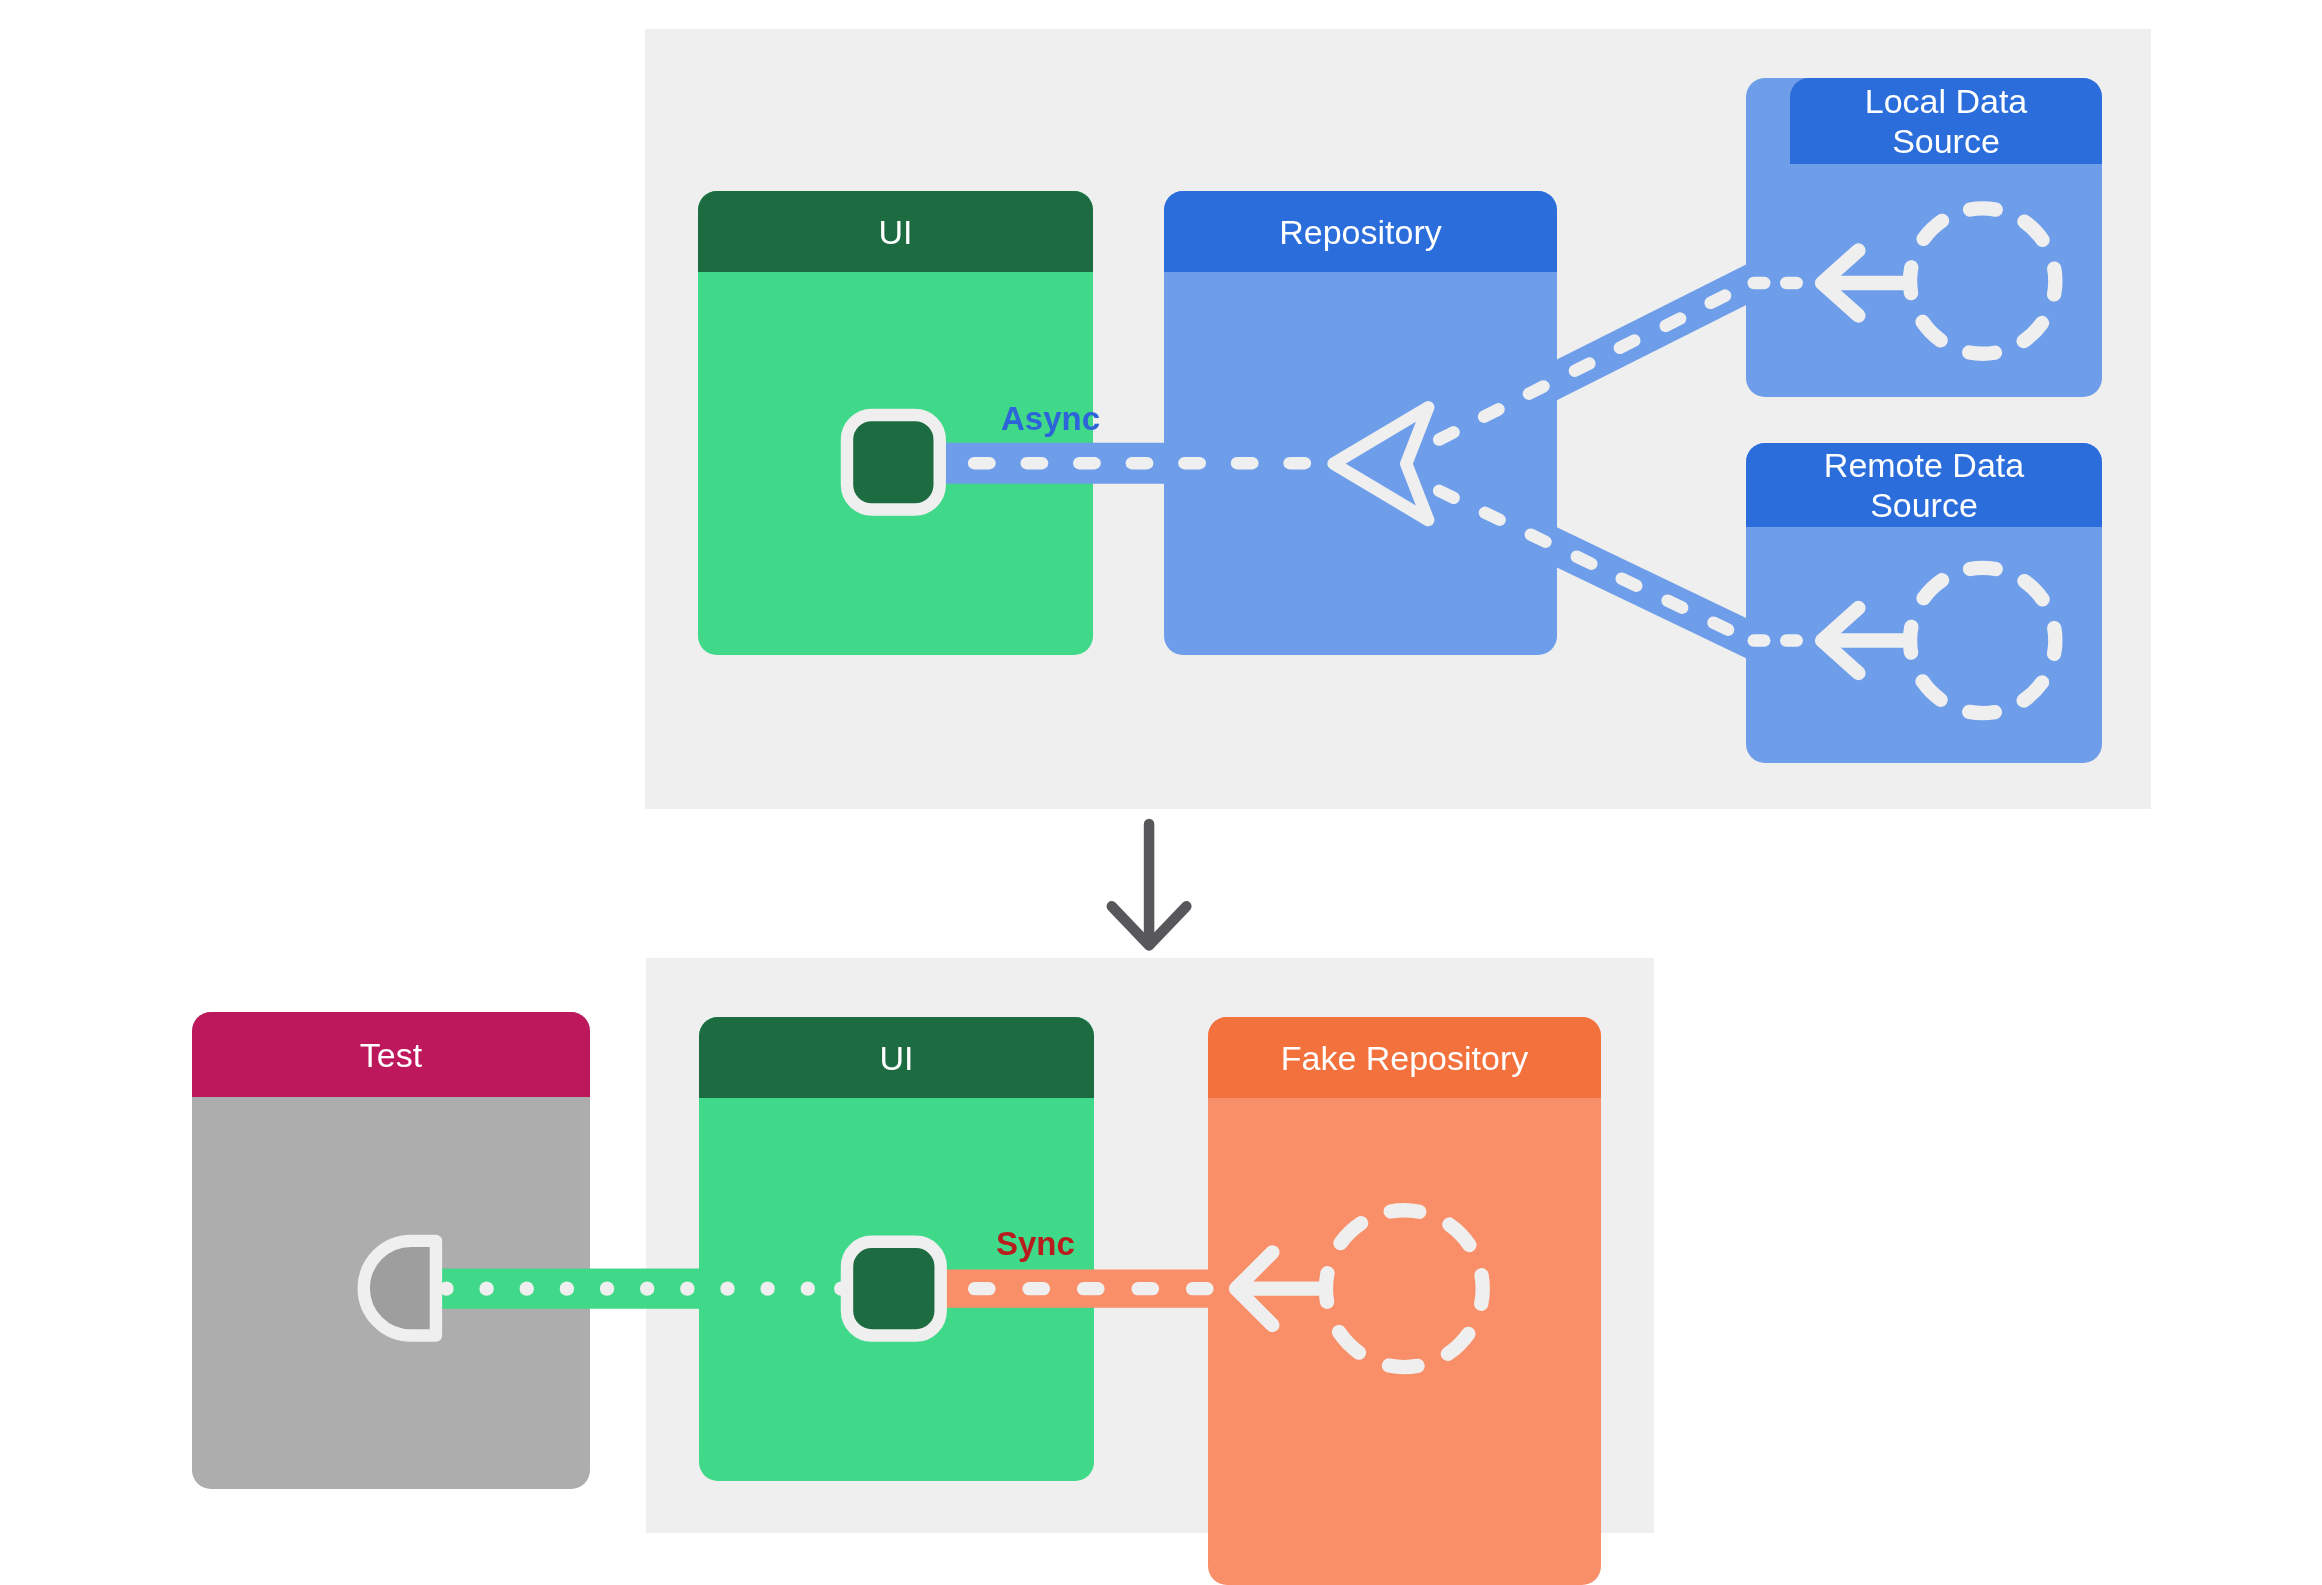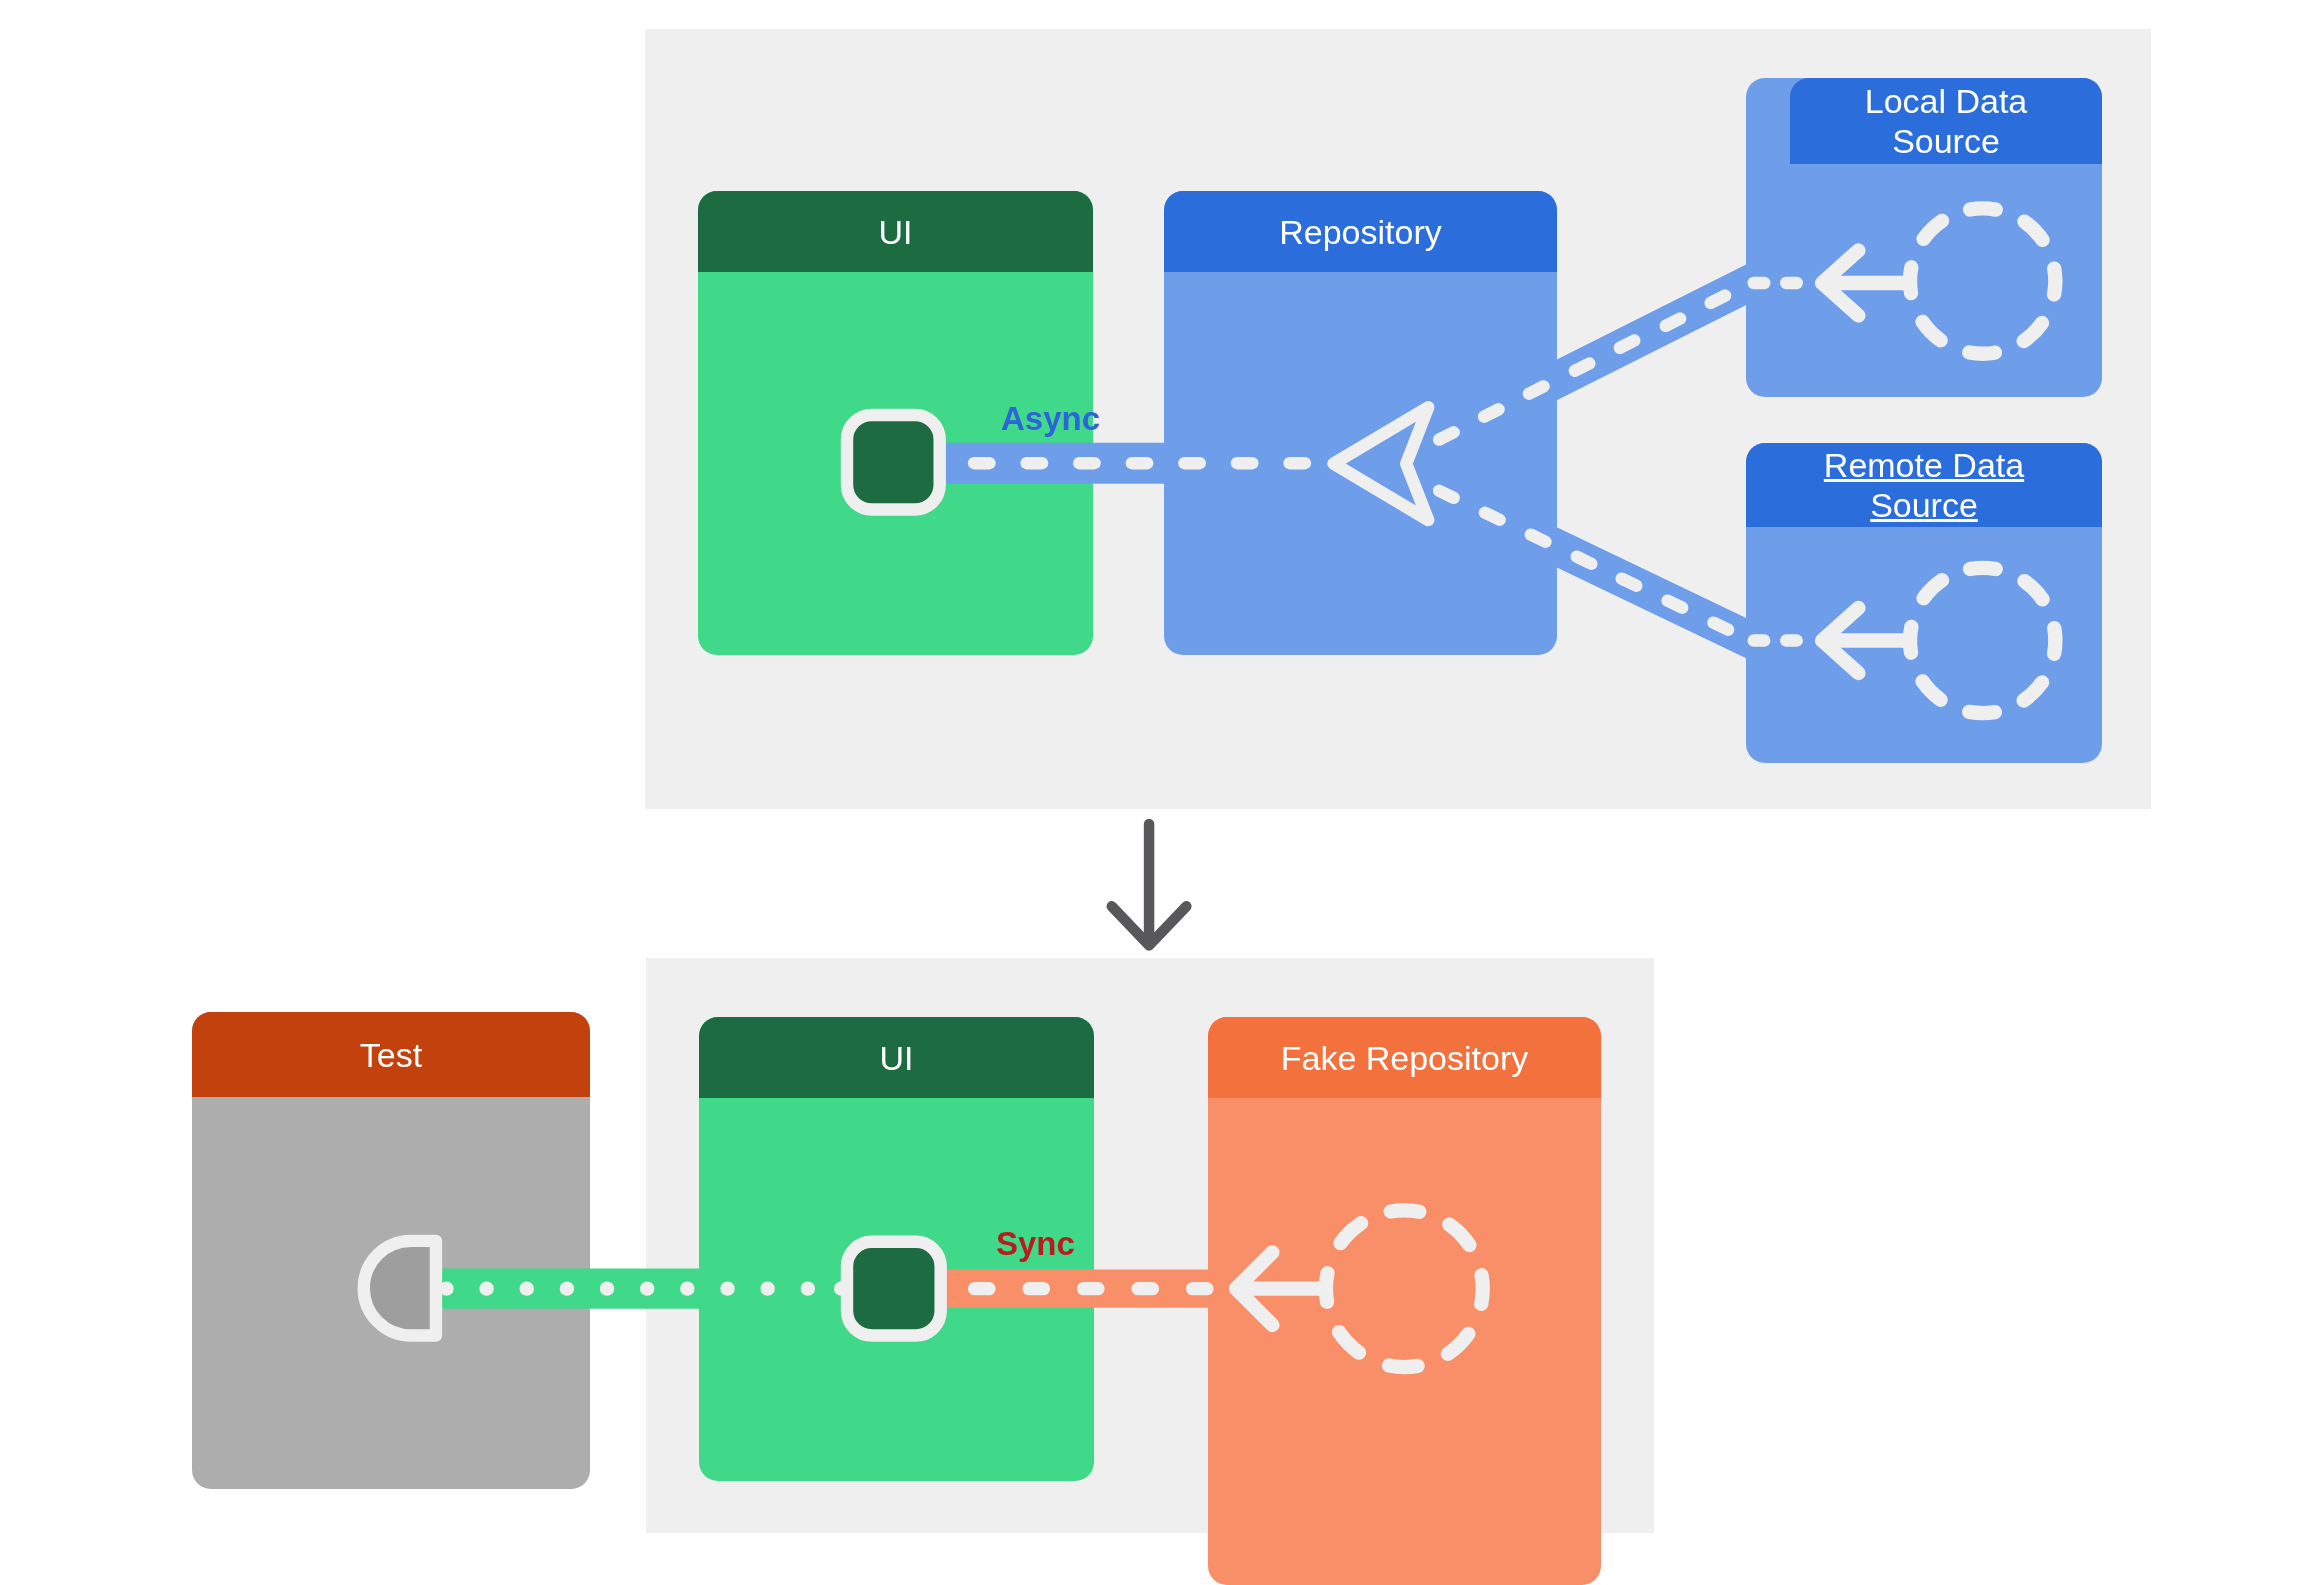--- a/index.html
+++ b/index.html
@@ -12,35 +12,35 @@
   #panel-after{left:646px;top:958px;width:1008px;height:575px;}
 
   .box{position:absolute;border-radius:19px;}
   .box-header{
     box-sizing:border-box;height:81px;border-radius:19px 19px 0 0;
     display:flex;align-items:center;justify-content:center;
     color:#ffffff;font-size:34px;line-height:40px;text-align:center;padding:0 23px;
   }
   .box-header.tall{height:86px;}
   .box-header.two-line{height:84px;}
-  .box-header .wrap-narrow{display:inline-block;max-width:287px;text-decoration:underline;}
+  .box-header .wrap-narrow{display:inline-block;max-width:287px;}
 
   
   #box-ui-before{left:698px;top:191px;width:395px;height:464px;background:#40d98a;}
   #box-ui-before .box-header{background:#1d6b40;}
   #box-repository{left:1164px;top:191px;width:393px;height:464px;background:#6e9eea;}
   #box-repository .box-header{background:#2b6edb;}
   #box-lds{left:1746px;top:78px;width:356px;height:319px;background:#6e9eea;}
   #box-lds .box-header{background:#2b6edb;margin-left:44px;}
   #box-rds{left:1746px;top:443px;width:356px;height:320px;background:#6e9eea;}
   #box-rds .box-header{background:#2b6edb;}
 
   
   #box-test{left:192px;top:1012px;width:398px;height:477px;background:#adadad;}
-  #box-test .box-header{background:#c2410c;height:85px;}
+  #box-test .box-header{background:#be185d;height:85px;}
   #box-ui-after{left:699px;top:1017px;width:395px;height:464px;background:#40d98a;}
   #box-ui-after .box-header{background:#1d6b40;}
   #box-fake-repo{left:1208px;top:1017px;width:393px;height:568px;background:#f98f69;}
   #box-fake-repo .box-header{background:#f3713c;}
 
   .conn-label{
     position:absolute;font-size:33px;font-weight:bold;text-align:left;width:191px;
   }
   #label-async{left:1001px;top:400px;color:#2e64d9;}
   #label-sync{left:996px;top:1225px;color:#b91c1c;}

